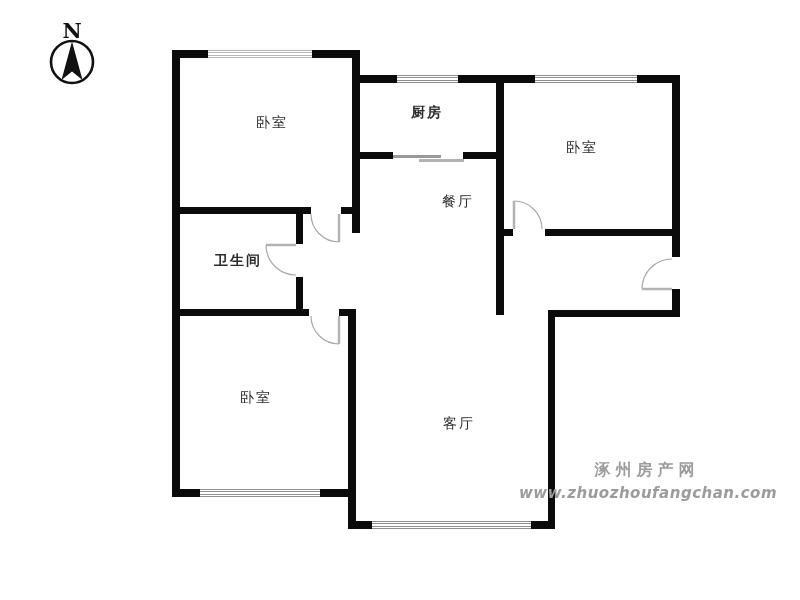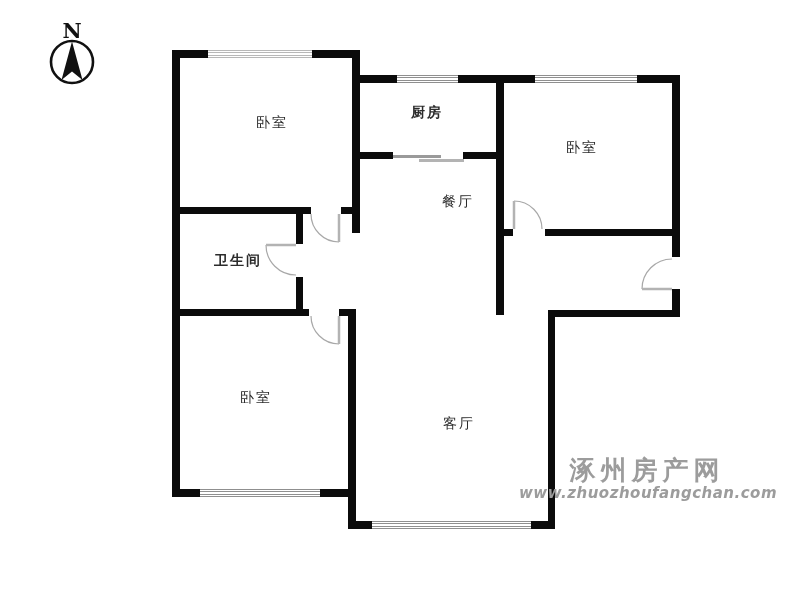--- a/index.html
+++ b/index.html
@@ -17,21 +17,21 @@
   }
   .slide-panel{position:absolute;height:3px;background:#9a9a9a;}
   .slide-panel.lower{background:#b3b3b3;}
   .room-label{
     position:absolute;transform:translate(-50%,-50%);
     font-size:14px;color:#2b2b2b;letter-spacing:2px;white-space:nowrap;
   }
   #doors{position:absolute;left:0;top:0;pointer-events:none;}
   .compass{position:absolute;left:44px;top:14px;width:60px;height:78px;}
   .watermark{position:absolute;text-align:center;transform:translate(-50%,-50%);white-space:nowrap;}
-  .wm-site{font-size:26px;font-weight:bold;color:#9c9c9c;letter-spacing:5px;font-family:Liberation Serif, serif;}
+  .wm-site{font-size:16px;font-weight:bold;color:#9c9c9c;letter-spacing:5px;font-family:Liberation Serif, serif;}
   .wm-url{font-size:15px;font-weight:bold;color:#9c9c9c;letter-spacing:0.5px;font-style:italic;}
 </style>
 </head>
 <body>
 
 <div id="canvas">
 
   <svg class="compass" viewBox="0 0 60 78" width="60" height="78">
     <text x="28" y="24" text-anchor="middle" font-family="DejaVu Serif, Liberation Serif, serif" font-size="21" font-weight="bold" fill="#111">N</text>
     <circle cx="28" cy="48" r="21" fill="none" stroke="#111" stroke-width="2.6"></circle>

